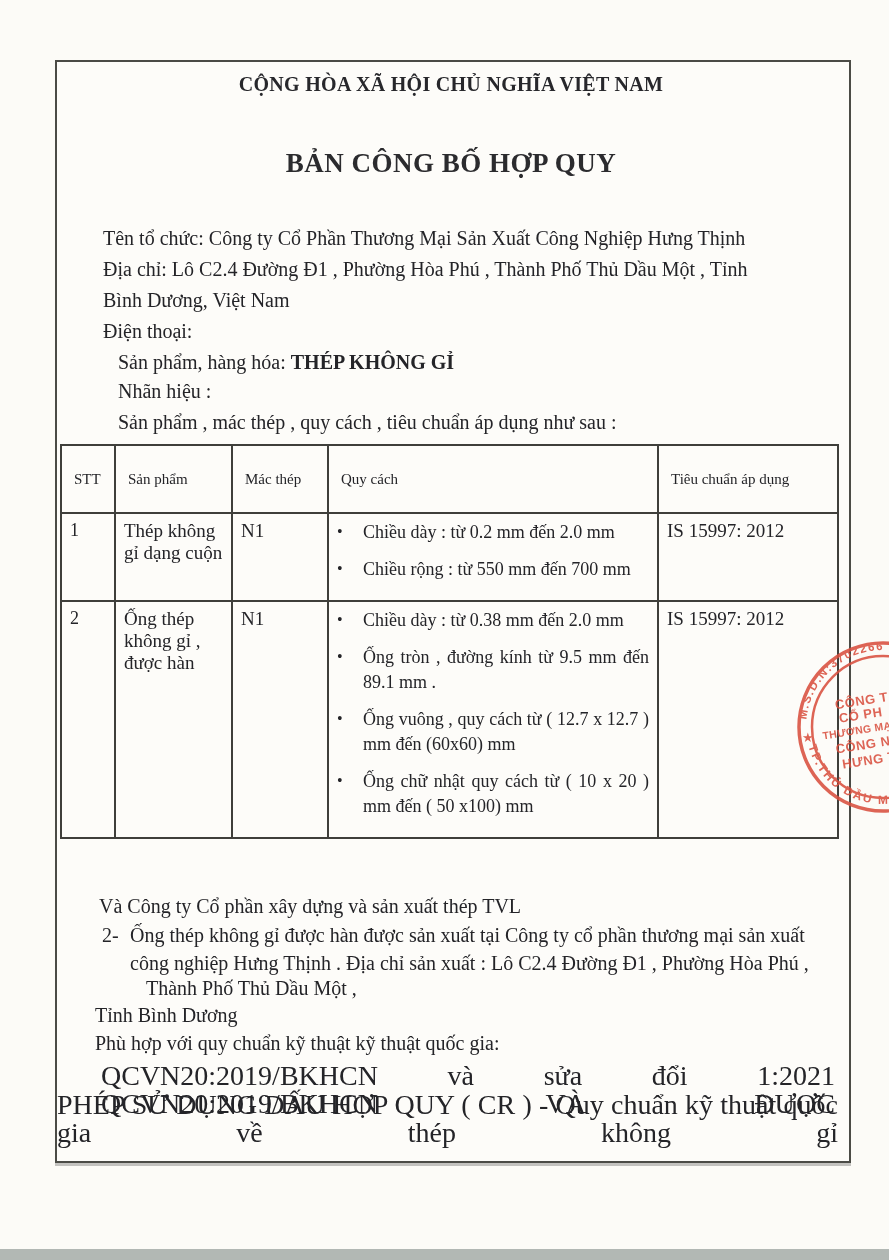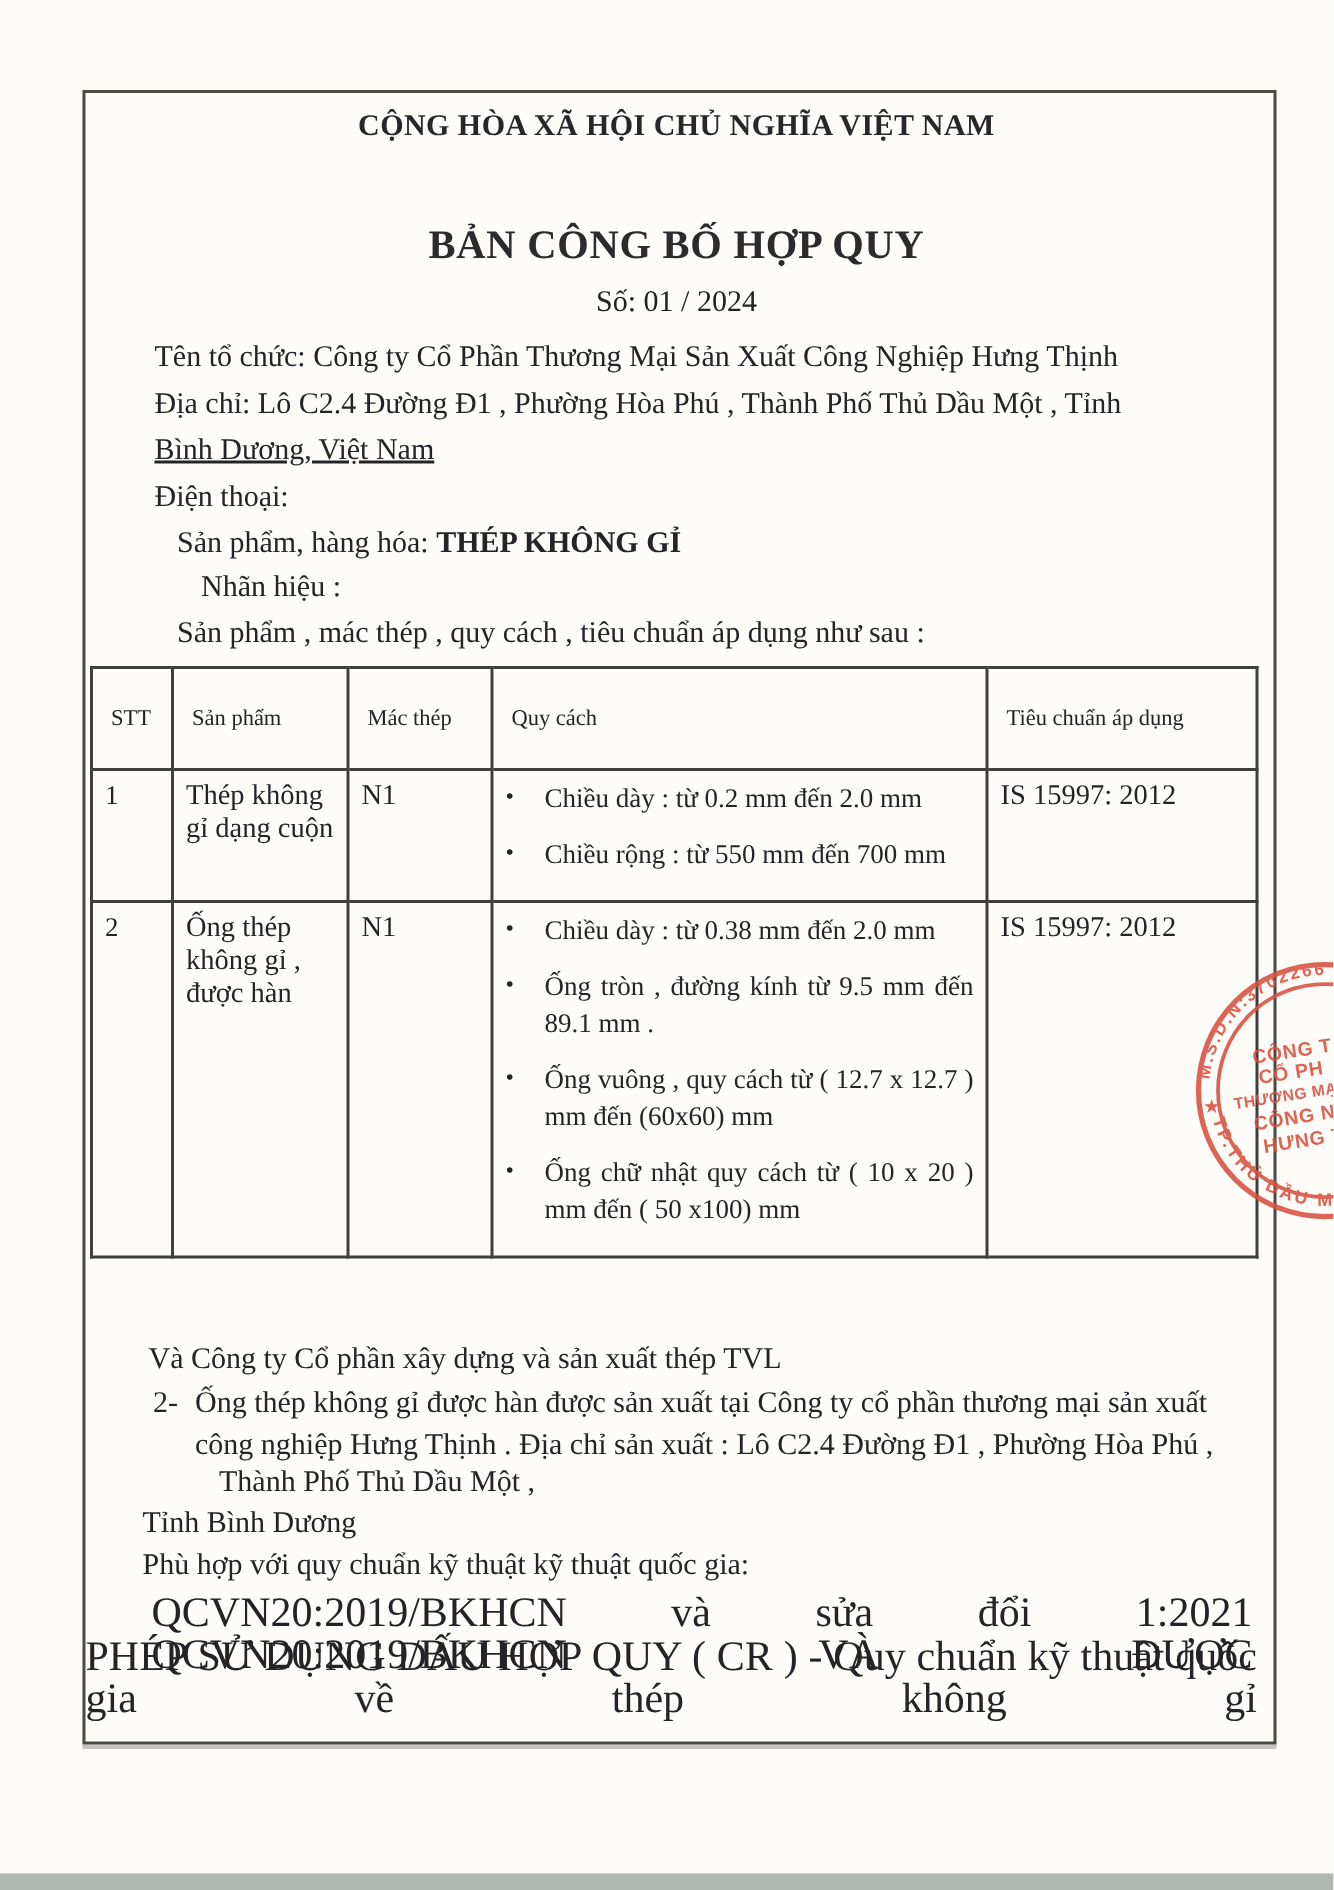--- a/index.html
+++ b/index.html
@@ -70,28 +70,27 @@
 </head>
 <body>
 
 <div class="page">
 
   <div class="frame"></div>
 
   <div class="center-block republic">CỘNG HÒA XÃ HỘI CHỦ NGHĨA VIỆT NAM</div>
 
   <div class="center-block doc-title">BẢN CÔNG BỐ HỢP QUY</div>
-  <div class="center-block doc-number">Số: 01 / 2024</div>
 
   <div class="abs bodyline" style="left:103px;top:224px;">Tên tổ chức: Công ty Cổ Phần Thương Mại Sản Xuất Công Nghiệp Hưng Thịnh</div>
   <div class="abs bodyline" style="left:103px;top:255px;">Địa chỉ: Lô C2.4 Đường Đ1 , Phường Hòa Phú , Thành Phố Thủ Dầu Một , Tỉnh</div>
-  <div class="abs bodyline" style="left:103px;top:286px;text-decoration:underline;">Bình Dương, Việt Nam</div>
+  <div class="abs bodyline" style="left:103px;top:286px;">Bình Dương, Việt Nam</div>
   <div class="abs bodyline" style="left:103px;top:317px;">Điện thoại:</div>
   <div class="abs bodyline" style="left:118px;top:348px;"><span>Sản phẩm, hàng hóa: </span><span class="bold">THÉP KHÔNG GỈ</span></div>
-  <div class="abs bodyline" style="left:134px;top:377px;">Nhãn hiệu :</div>
+  <div class="abs bodyline" style="left:118px;top:377px;">Nhãn hiệu :</div>
   <div class="abs bodyline" style="left:118px;top:408px;">Sản phẩm , mác thép , quy cách , tiêu chuẩn áp dụng như sau :</div>
 
   <table class="spec">
     <colgroup>
       <col style="width:54px">
         <col style="width:117px">
         <col style="width:96px">
         <col style="width:330px">
         <col style="width:180px">
     </colgroup>

